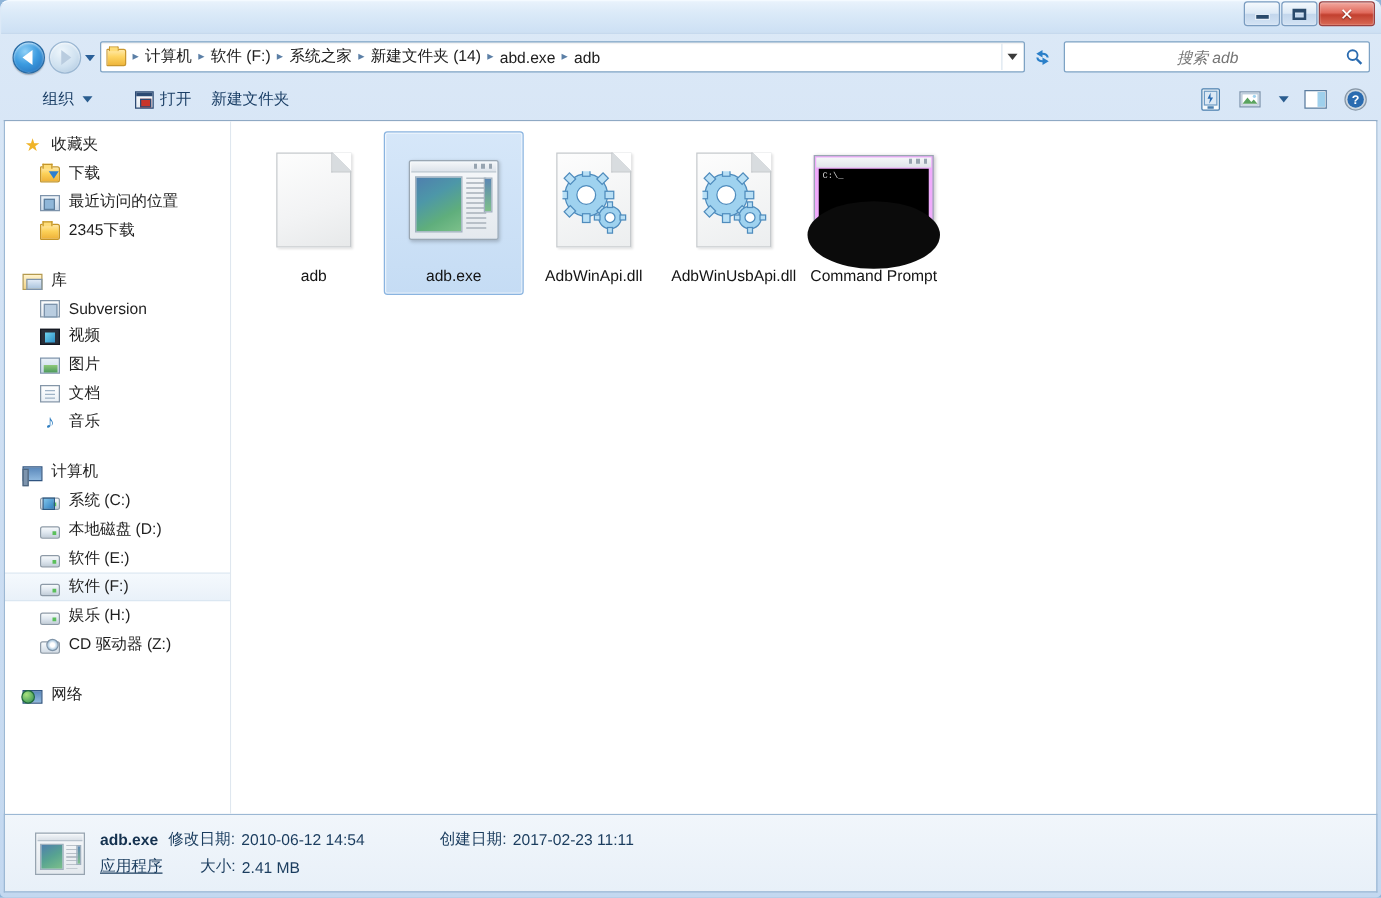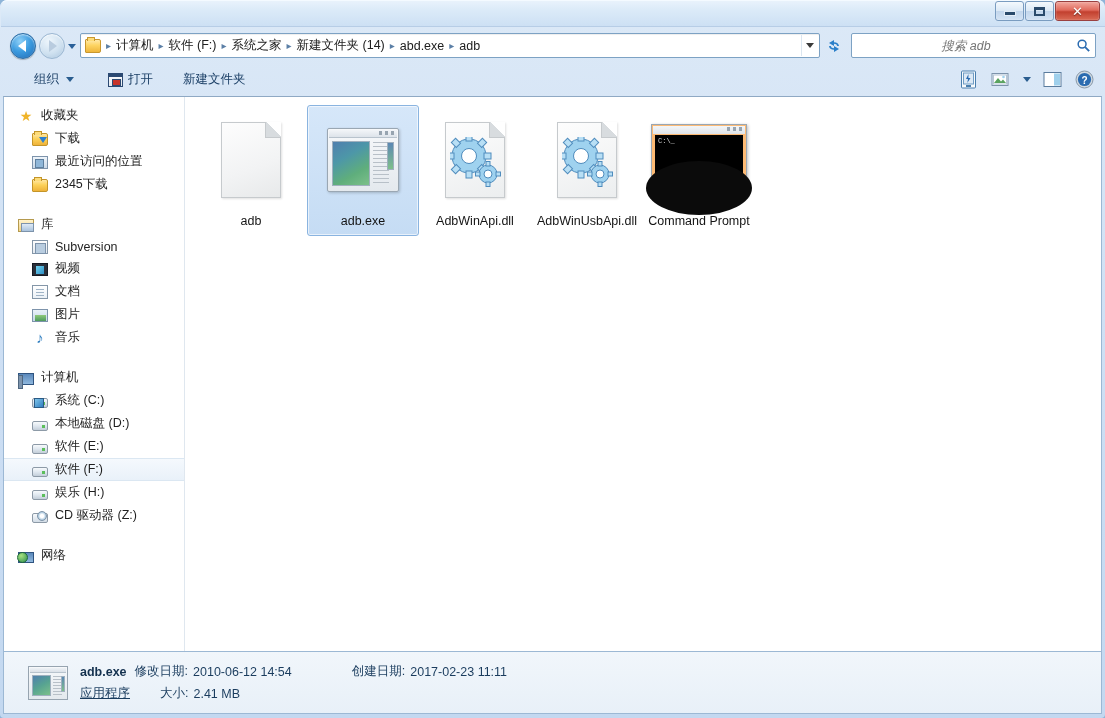--- a/index.html
+++ b/index.html
@@ -219,21 +219,21 @@
     width:72px;height:64px;background:linear-gradient(180deg,#f6f8fa,#e4e9ee);
     border:1px solid #9aa7b3; position:relative; box-shadow:1px 1px 3px rgba(0,0,0,.2);
     border-radius:2px;
   }
   .exe-win .tbar{position:absolute;left:1px;right:1px;top:1px;height:8px;background:linear-gradient(180deg,#f2f5f8,#dde3ea);border-bottom:1px solid #b8c3cd;}
   .exe-win .tdots{position:absolute;right:3px;top:2px;width:16px;height:4px;background:repeating-linear-gradient(90deg,#97a4b0 0 3px,transparent 3px 6px);}
   .exe-win .inner{position:absolute;left:4px;top:12px;width:38px;bottom:5px;background:linear-gradient(150deg,#4f7fae 0%,#4d97a8 35%,#5fae7c 70%,#7cc08a 100%);border:1px solid #9fb0be;}
   .exe-win .lines{position:absolute;left:45px;top:13px;width:16px;bottom:6px;background:repeating-linear-gradient(180deg,#b8c0c8 0 1px,transparent 1px 4px);}
   .exe-win .scroll{position:absolute;right:4px;top:13px;width:7px;height:28px;background:linear-gradient(180deg,#5b87b4,#7fc08a);border:1px solid #9fb0be;}
   
-  .cmd-win { width:112px;height:72px;background:#fdba74;border:1px solid #9aa7b3;position:relative;box-shadow:1px 1px 3px rgba(0,0,0,.25);}
+  .cmd-win { width:112px;height:72px;background:#f0abfc;border:1px solid #9aa7b3;position:relative;box-shadow:1px 1px 3px rgba(0,0,0,.25);}
   .cmd-win .ctbar{position:absolute;left:1px;right:1px;top:1px;height:8px;background:linear-gradient(180deg,#f4f6f8,#dfe4e9);}
   .cmd-win .cdots{position:absolute;right:3px;top:2px;width:16px;height:4px;background:repeating-linear-gradient(90deg,#97a4b0 0 3px,transparent 3px 6px);}
   .cmd-win .screen{position:absolute;left:3px;right:3px;top:10px;bottom:3px;background:#000;}
   .cmd-win .prompt{position:absolute;left:3px;top:2px;color:#d8d8d8;font-family:"Liberation Mono",monospace;font-size:7px;}
   .cmd-win .curve{position:absolute;left:-10%;bottom:-40%;width:120%;height:95%;border-radius:50%;background:#0b0b0b;}
 
   
   #statusbar {
     position:absolute; left:3px; top:652px; width:1099px; height:62px;
     background: linear-gradient(180deg,#f1f6fb 0%,#e8f0f8 100%);
@@ -321,21 +321,21 @@
 
   <div id="toolbar">
     <div class="tb-item" style="margin-left:26px;">
       <span>组织</span>
       <span class="tb-caret"></span>
     </div>
     <div class="tb-item" style="margin-left:18px;">
       <span class="openicon"></span>
       <span>打开</span>
     </div>
-    <div class="tb-item" style="margin-left:14px;justify-content:flex-end;">
+    <div class="tb-item" style="justify-content:flex-end;">
       <span>新建文件夹</span>
     </div>
 
     <div class="tb-right">
       <div class="tb-ibtn">
         <svg width="17" height="19" viewBox="0 0 17 19">
           <rect x="1.5" y="1" width="14" height="17" rx="1" fill="#f7fafc" stroke="#4a7fae"></rect>
           <rect x="3.5" y="3" width="10" height="11" fill="#dce9f5" stroke="#6f9cc4"></rect>
           <path d="M8.5 4 L6 9 L8 9 L7.3 13 L10.5 8 L8.4 8 Z" fill="#2a6bb0"></path>
           <rect x="6" y="15" width="5" height="2" fill="#4a7fae"></rect>
@@ -400,26 +400,26 @@
         </div>
         <div class="sb-item">
           <span class="ic ic-svn"></span>
           <span>Subversion</span>
         </div>
         <div class="sb-item">
           <span class="ic ic-video"></span>
           <span>视频</span>
         </div>
         <div class="sb-item">
+          <span class="ic ic-pic"></span>
+          <span>图片</span>
+        </div>
+        <div class="sb-item">
           <span class="ic ic-doc"></span>
           <span>文档</span>
-        </div>
-        <div class="sb-item">
-          <span class="ic ic-pic"></span>
-          <span>图片</span>
         </div>
         <div class="sb-item">
           <span class="ic ic-music">♪</span>
           <span>音乐</span>
         </div>
       </div>
 
       <div class="sb-gap"></div>
 
       <div class="sb-group">

